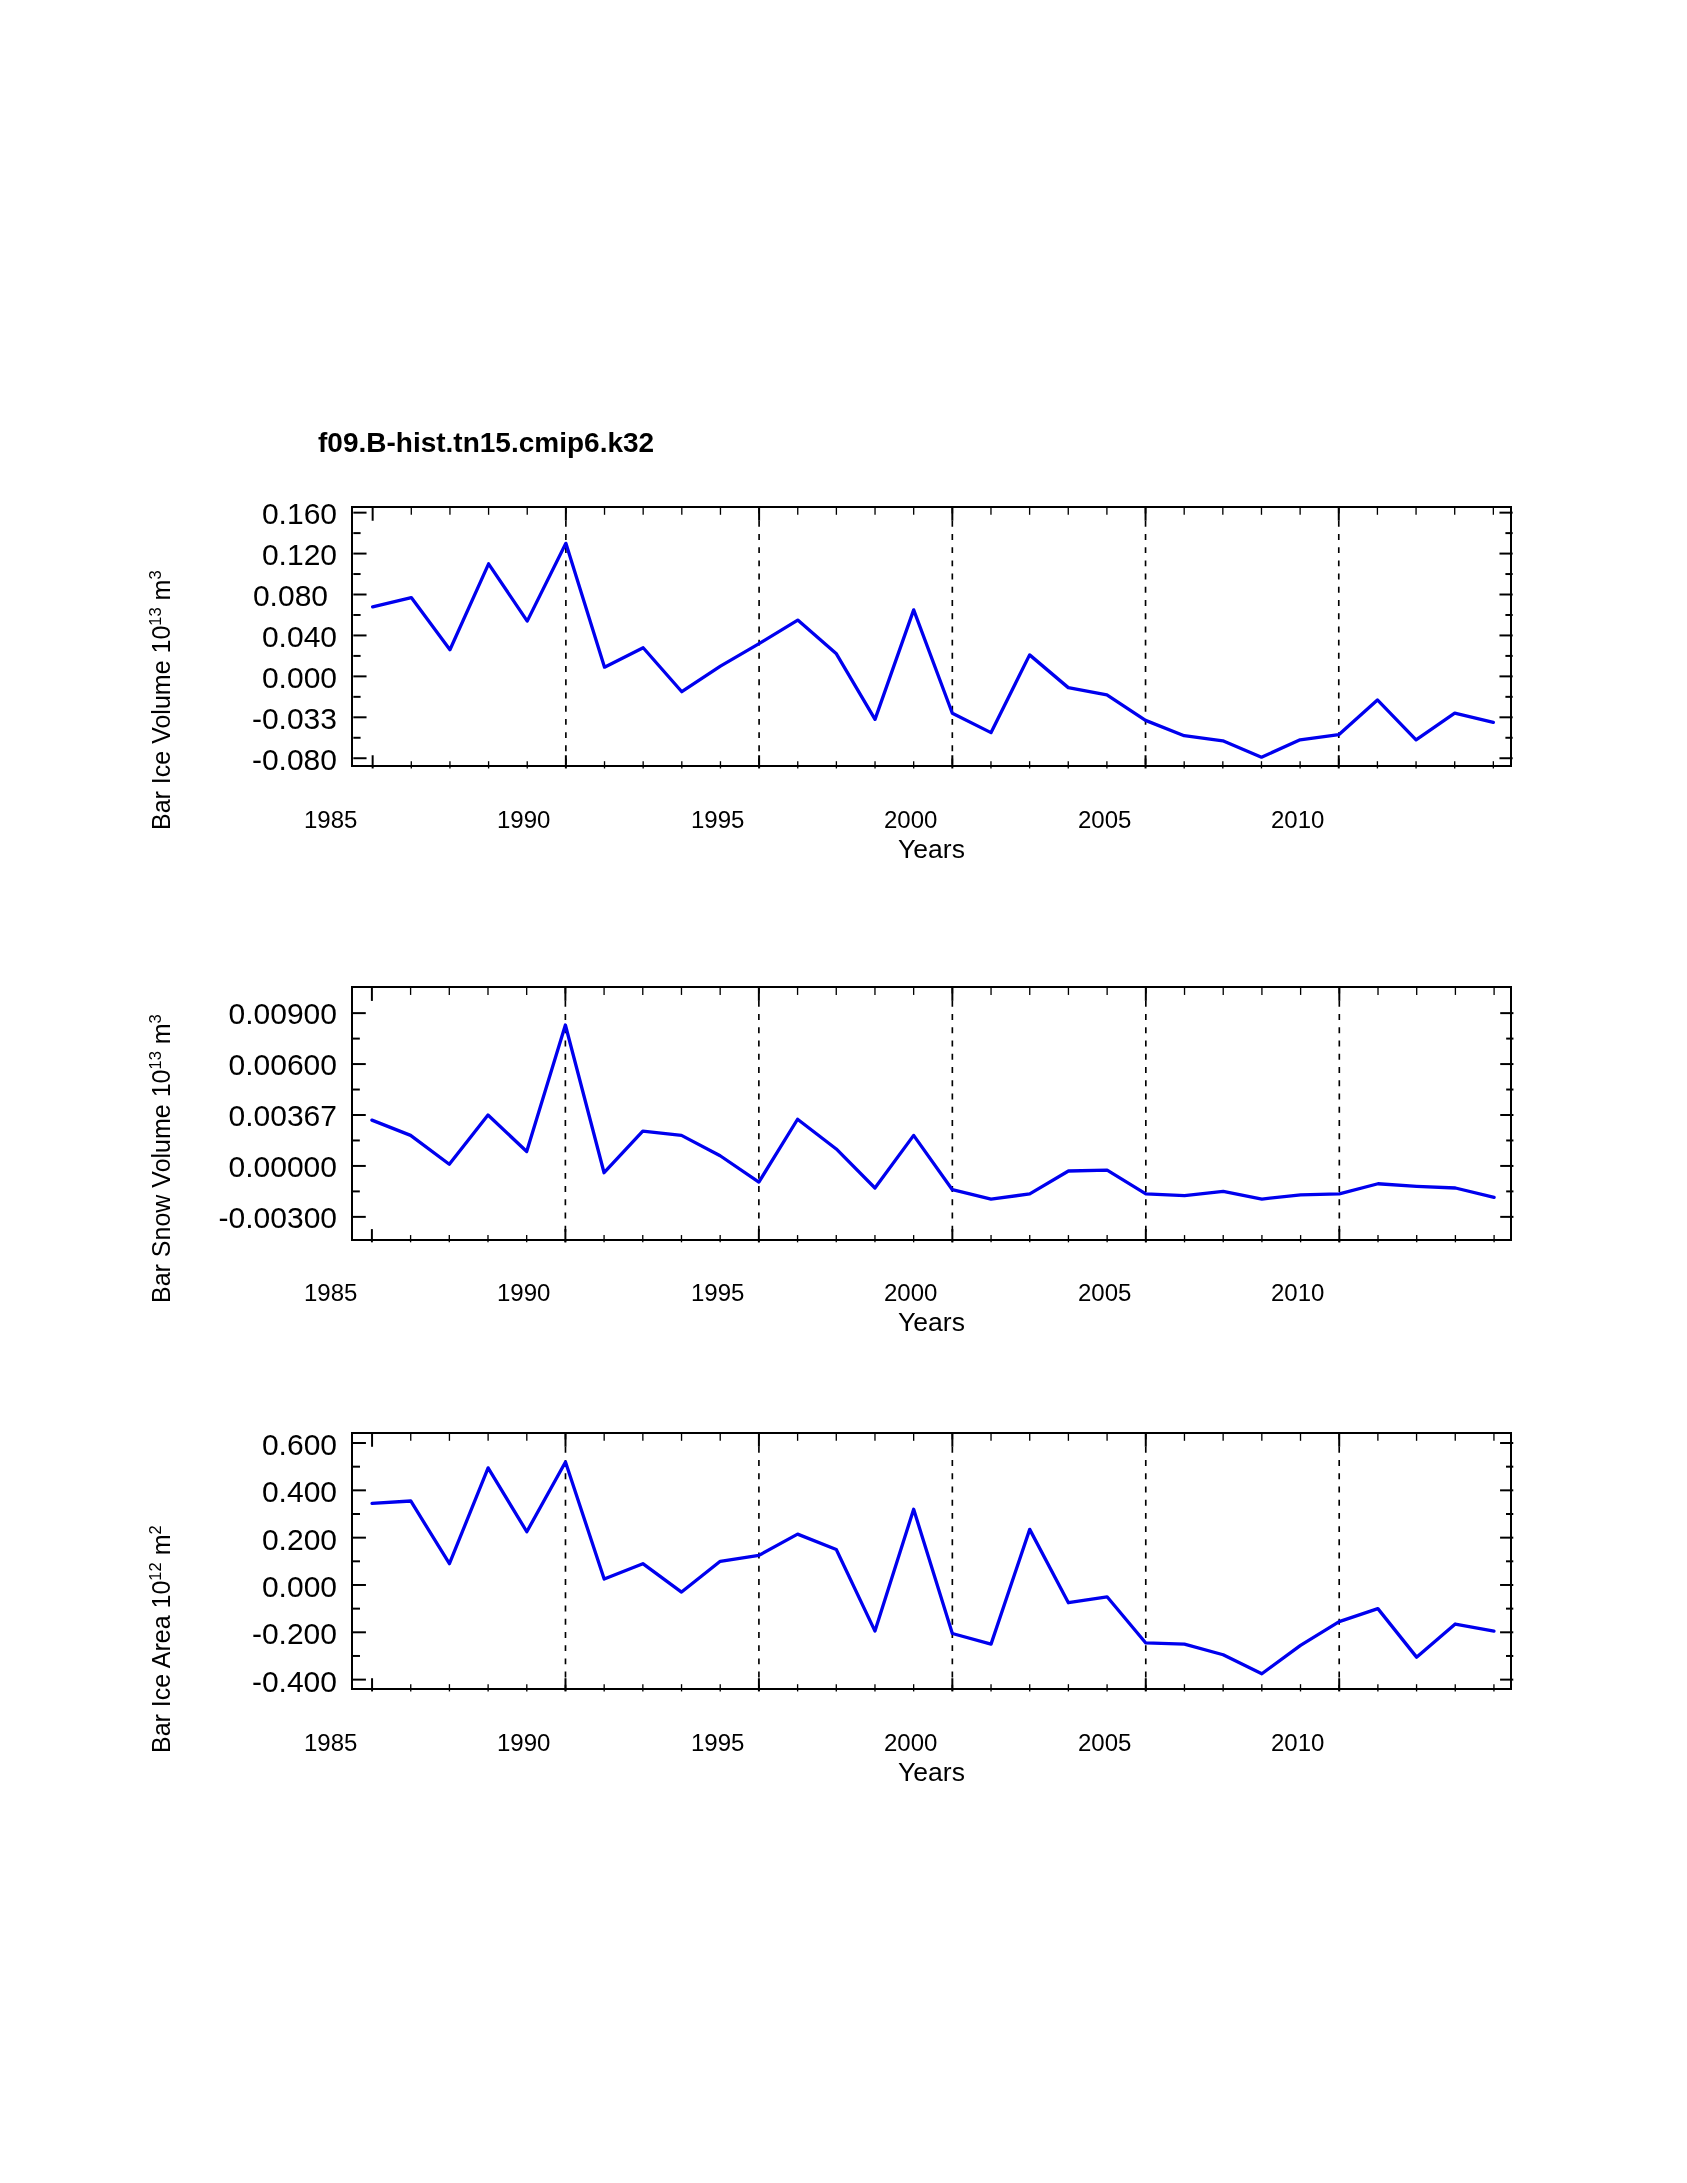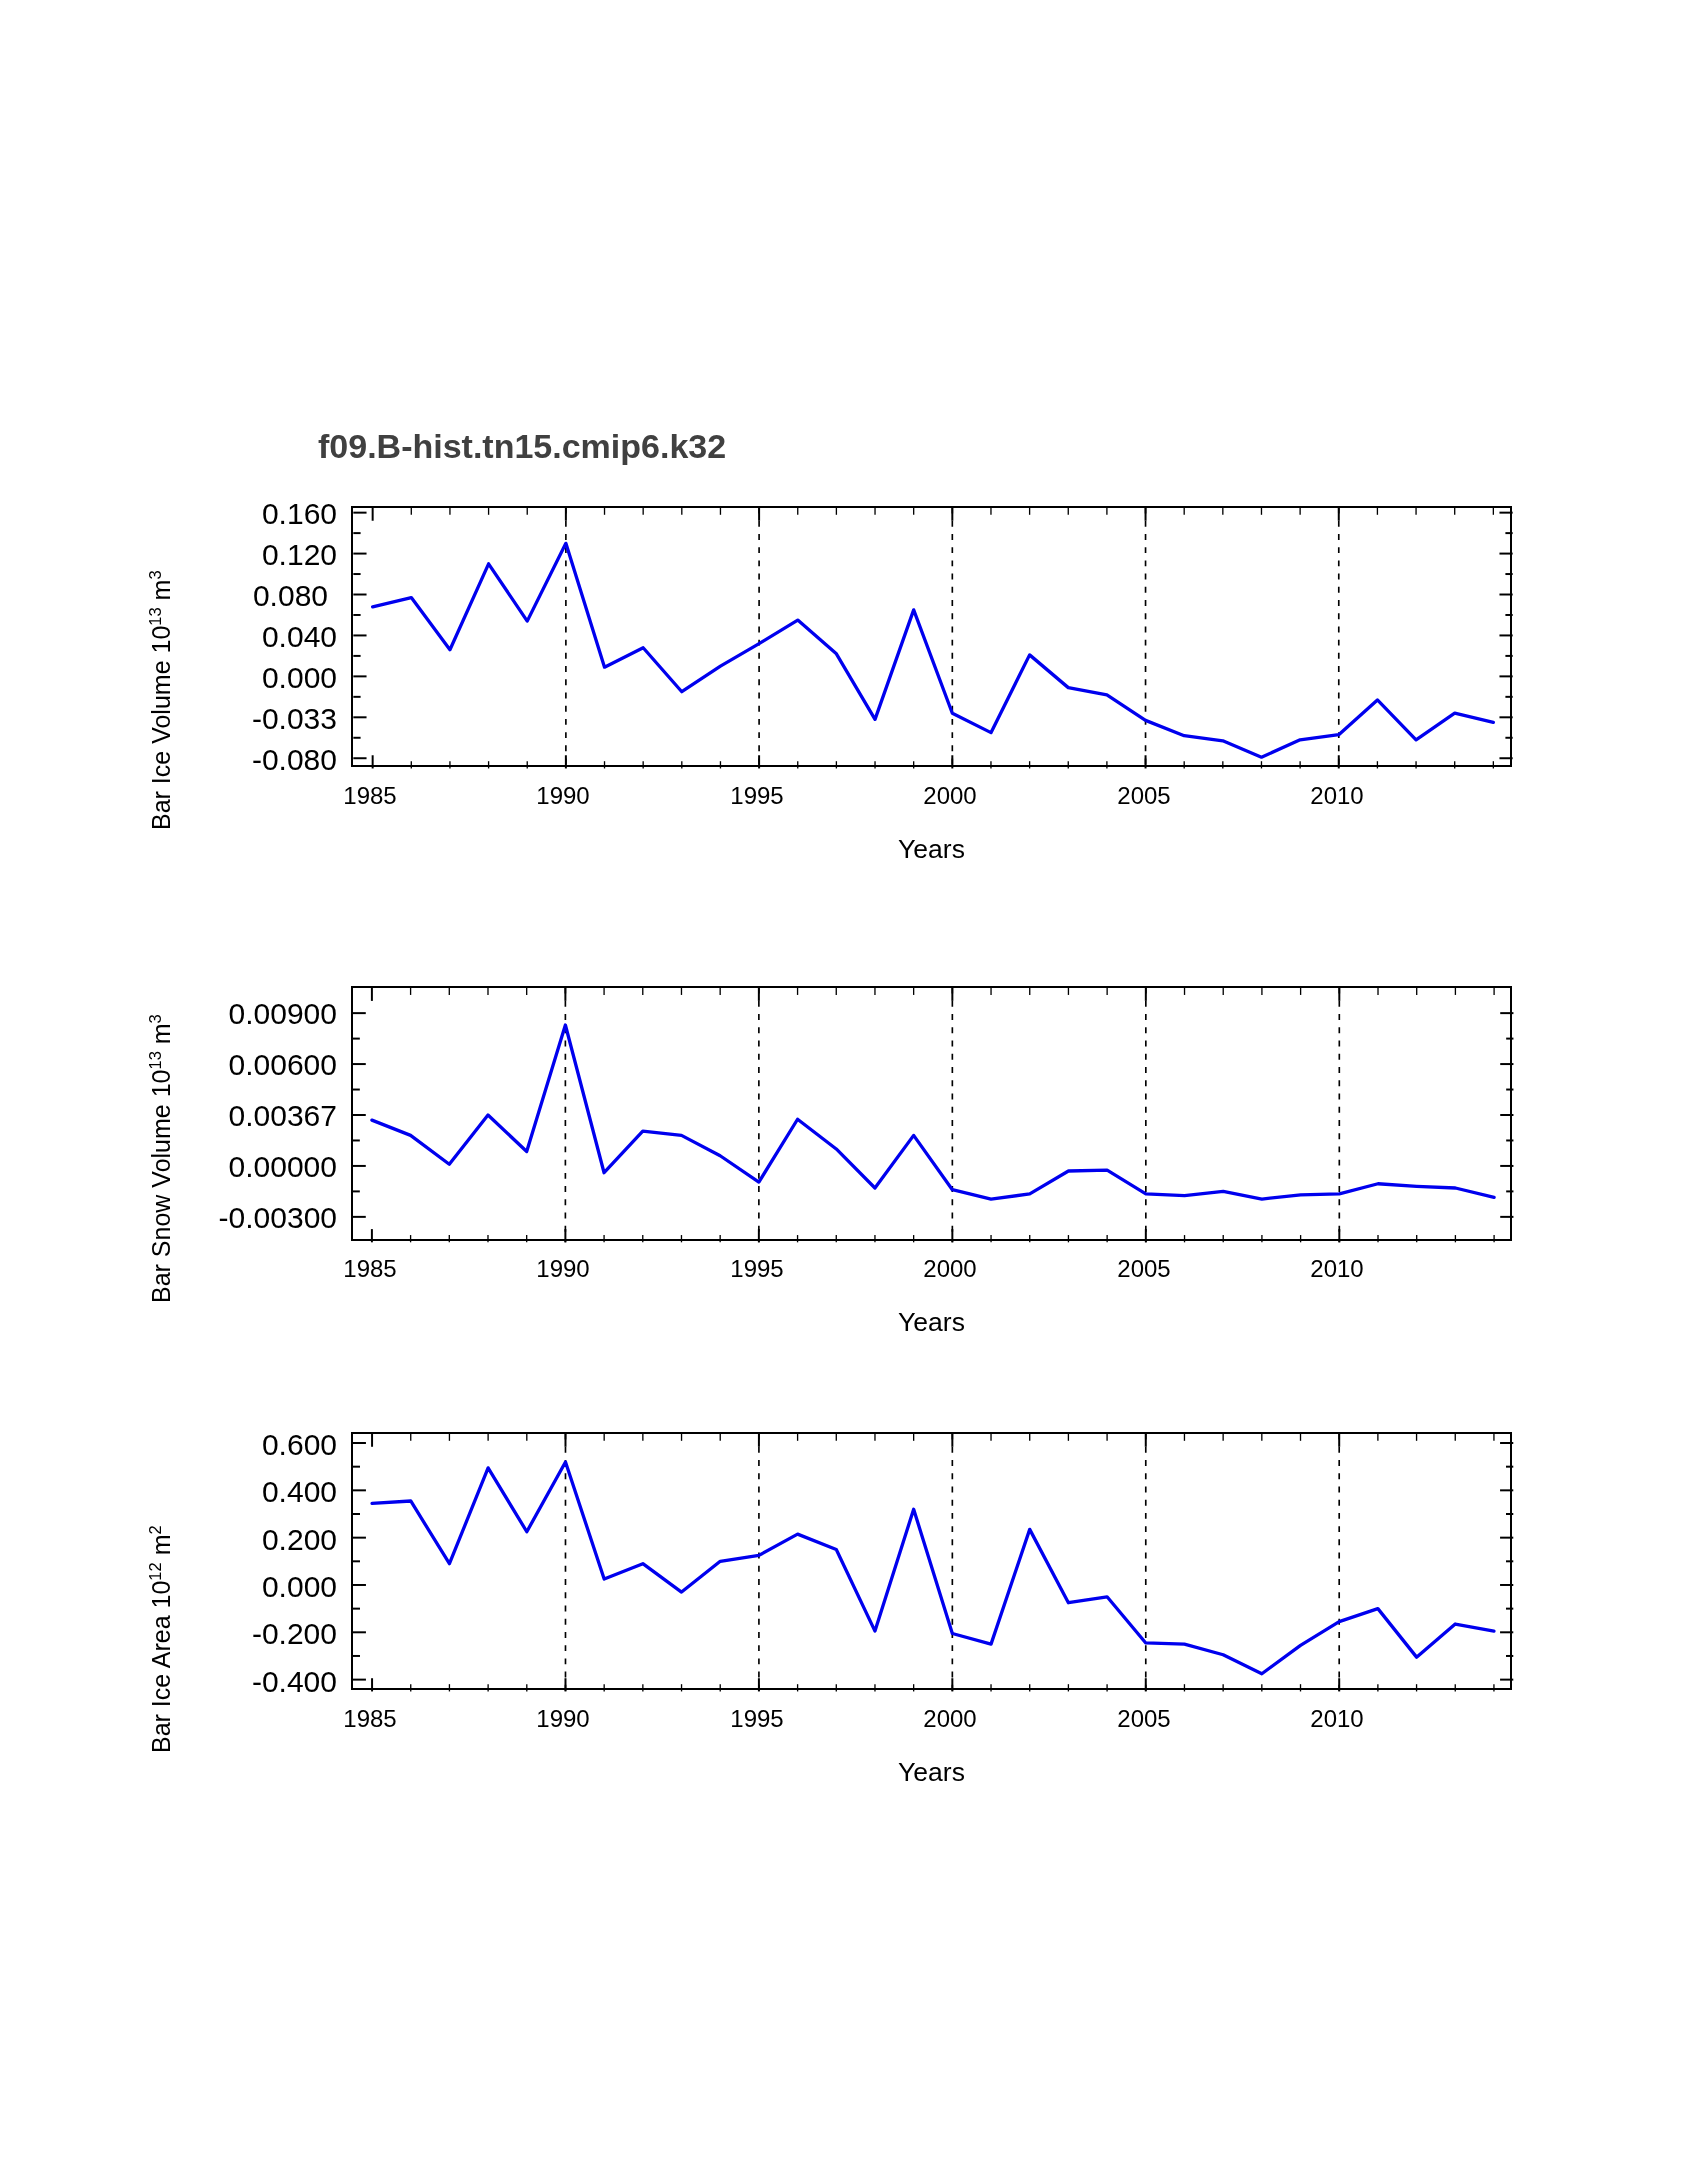--- a/index.html
+++ b/index.html
@@ -25,23 +25,23 @@
     position: absolute;
     left: 0;
     top: 351px;
     width: 1687px;
     text-align: center;
     font-size: 28px;
     letter-spacing: 0.1px;
   }
   .legend-label {
     position: absolute;
-    font-size: 34px;
+    font-size: 28px;
     font-weight: bold;
-    color: #404040;
+    color: #000000;
   }
   .panel {
     position: absolute;
   }
   .plotbox {
     position: absolute;
     border: 2px solid #000;
     box-sizing: border-box;
     overflow: visible;
   }
@@ -60,22 +60,22 @@
   }
   .ytick-label {
     position: absolute;
     font-size: 30px;
     text-align: right;
     white-space: nowrap;
   }
   .xtick-label {
     position: absolute;
     font-size: 24px;
-    text-align: center;
     white-space: nowrap;
+    margin-top: 24px;
   }
   sup {
     font-size: 0.66em;
     vertical-align: super;
   }
   svg { display: block; }
 </style>
 </head>
 <body>
 

